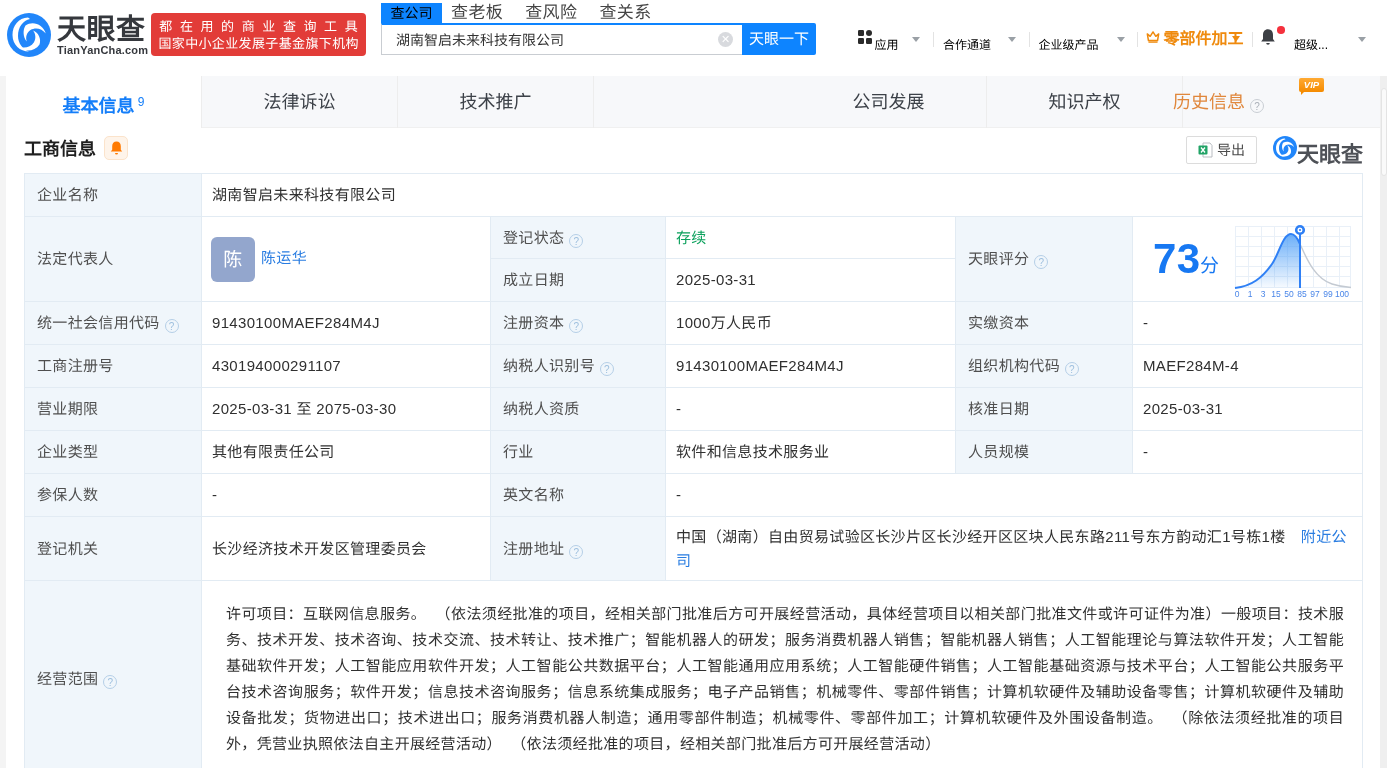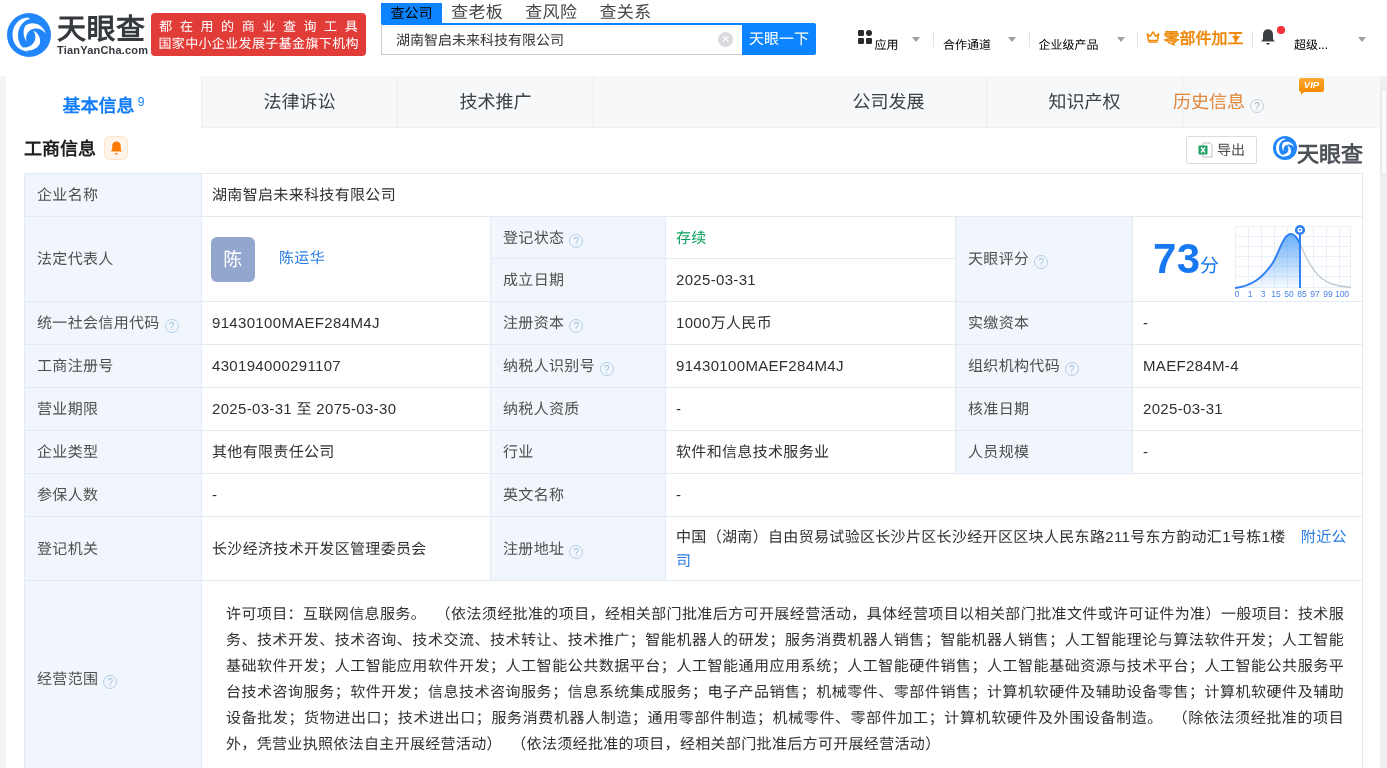--- a/index.html
+++ b/index.html
@@ -152,21 +152,21 @@
       <col style="width:177px">
       <col style="width:230px">
     </colgroup>
 <tbody>
       <tr style="height:43px">
         <td class="lb">企业名称</td>
         <td colspan="5">湖南智启未来科技有限公司</td>
       </tr>
 <tr style="height:42px">
   <td class="lb" rowspan="2">法定代表人</td>
-  <td rowspan="2"><span id="avatar">陈</span><a class="lnk" style="margin-left:24px;">陈运华</a></td>
+  <td rowspan="2"><span id="avatar">陈</span><a class="lnk" style="margin-left:6px;">陈运华</a></td>
   <td class="lb">登记状态<span class="qm">?</span></td>
   <td><span class="green">存续</span></td>
   <td class="lb" rowspan="2">天眼评分<span class="qm">?</span></td>
   <td rowspan="2" style="padding:0;">
     <div id="scorewrap">
       <div id="score73">73</div>
             <div id="scorefen">分</div>
       <svg id="chart" width="122" height="78" viewBox="0 0 122 78">
         <g stroke="#e9f0f8" stroke-width="1">
           <path d="M3 3.5 H119 M3 13.5 H119 M3 23.5 H119 M3 33.5 H119 M3 43.5 H119 M3 53.5 H119 M3 64.5 H119"></path>

